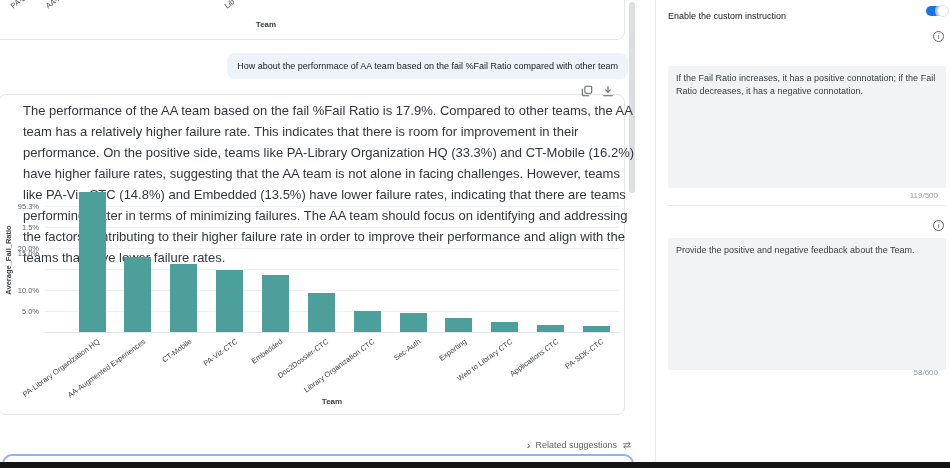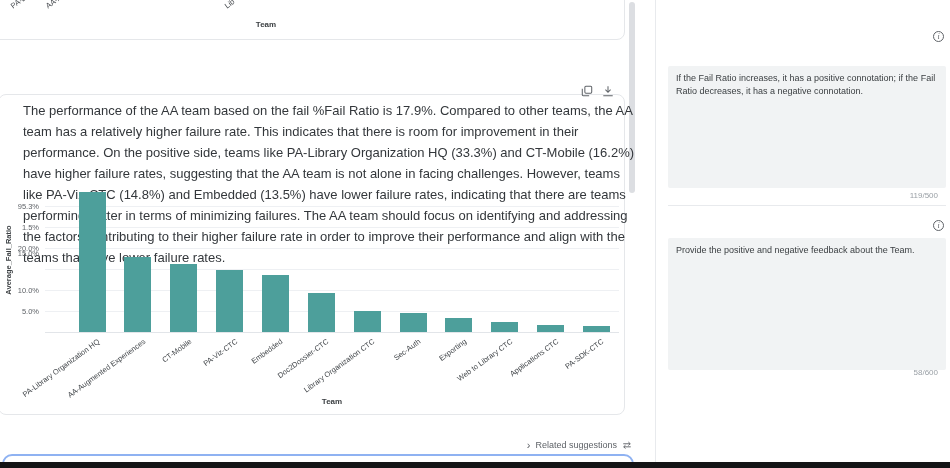--- a/index.html
+++ b/index.html
@@ -91,20 +91,23 @@
 
   <div class="prev-card">
     <div id="prev-ticks">
         <span class="prev-xtick" style="left: 16px;">PA-Li</span>
         <span class="prev-xtick" style="left: 51px;">AA-Au</span>
         <span class="prev-xtick" style="left: 230px;">Lib</span>
       </div>
     <div class="prev-team">Team</div>
   </div>
 
+  <div class="bubble">
+    <span>How about the perfornmace of AA team based on the fail %Fail Ratio compared with other team</span>
+  </div>
 
   <button class="icon-btn copy" title="">
     <svg viewBox="0 0 14 14" fill="none" stroke="#5f6368" stroke-width="1.2">
       <rect x="4.5" y="1.5" width="8" height="8" rx="1.2"></rect>
       <path d="M9.5 12.5h-7a1 1 0 0 1-1-1v-7"></path>
     </svg>
   </button>
   <button class="icon-btn dl" title="">
     <svg viewBox="0 0 14 14" fill="none" stroke="#5f6368" stroke-width="1.2">
       <path d="M7 1.5v7M4 5.5l3 3 3-3M1.5 12.5h11"></path>
@@ -165,20 +168,26 @@
     </svg>
   </button>
 
   <div class="chat-input"></div>
   <div class="scrollbar"></div>
 </div>
 
 <div class="vdivider"></div>
 
 <aside class="sidebar">
+  <div class="row1">
+    <span class="s-label">Enable the custom instruction</span>
+    <div class="toggle">
+        <div class="knob"></div>
+      </div>
+  </div>
 
   <span class="info i1">i</span>
   <textarea class="s-ta ta1" spellcheck="false" style="">If the Fail Ratio increases, it has a positive connotation; if the Fail Ratio decreases, it has a negative connotation.</textarea>
   <div class="counter c1">119/500</div>
 
   <div class="s-div"></div>
 
   <span class="info i2">i</span>
   <textarea class="s-ta ta2" spellcheck="false" style="">Provide the positive and negative feedback about the Team.</textarea>
   <div class="counter c2">58/600</div>

